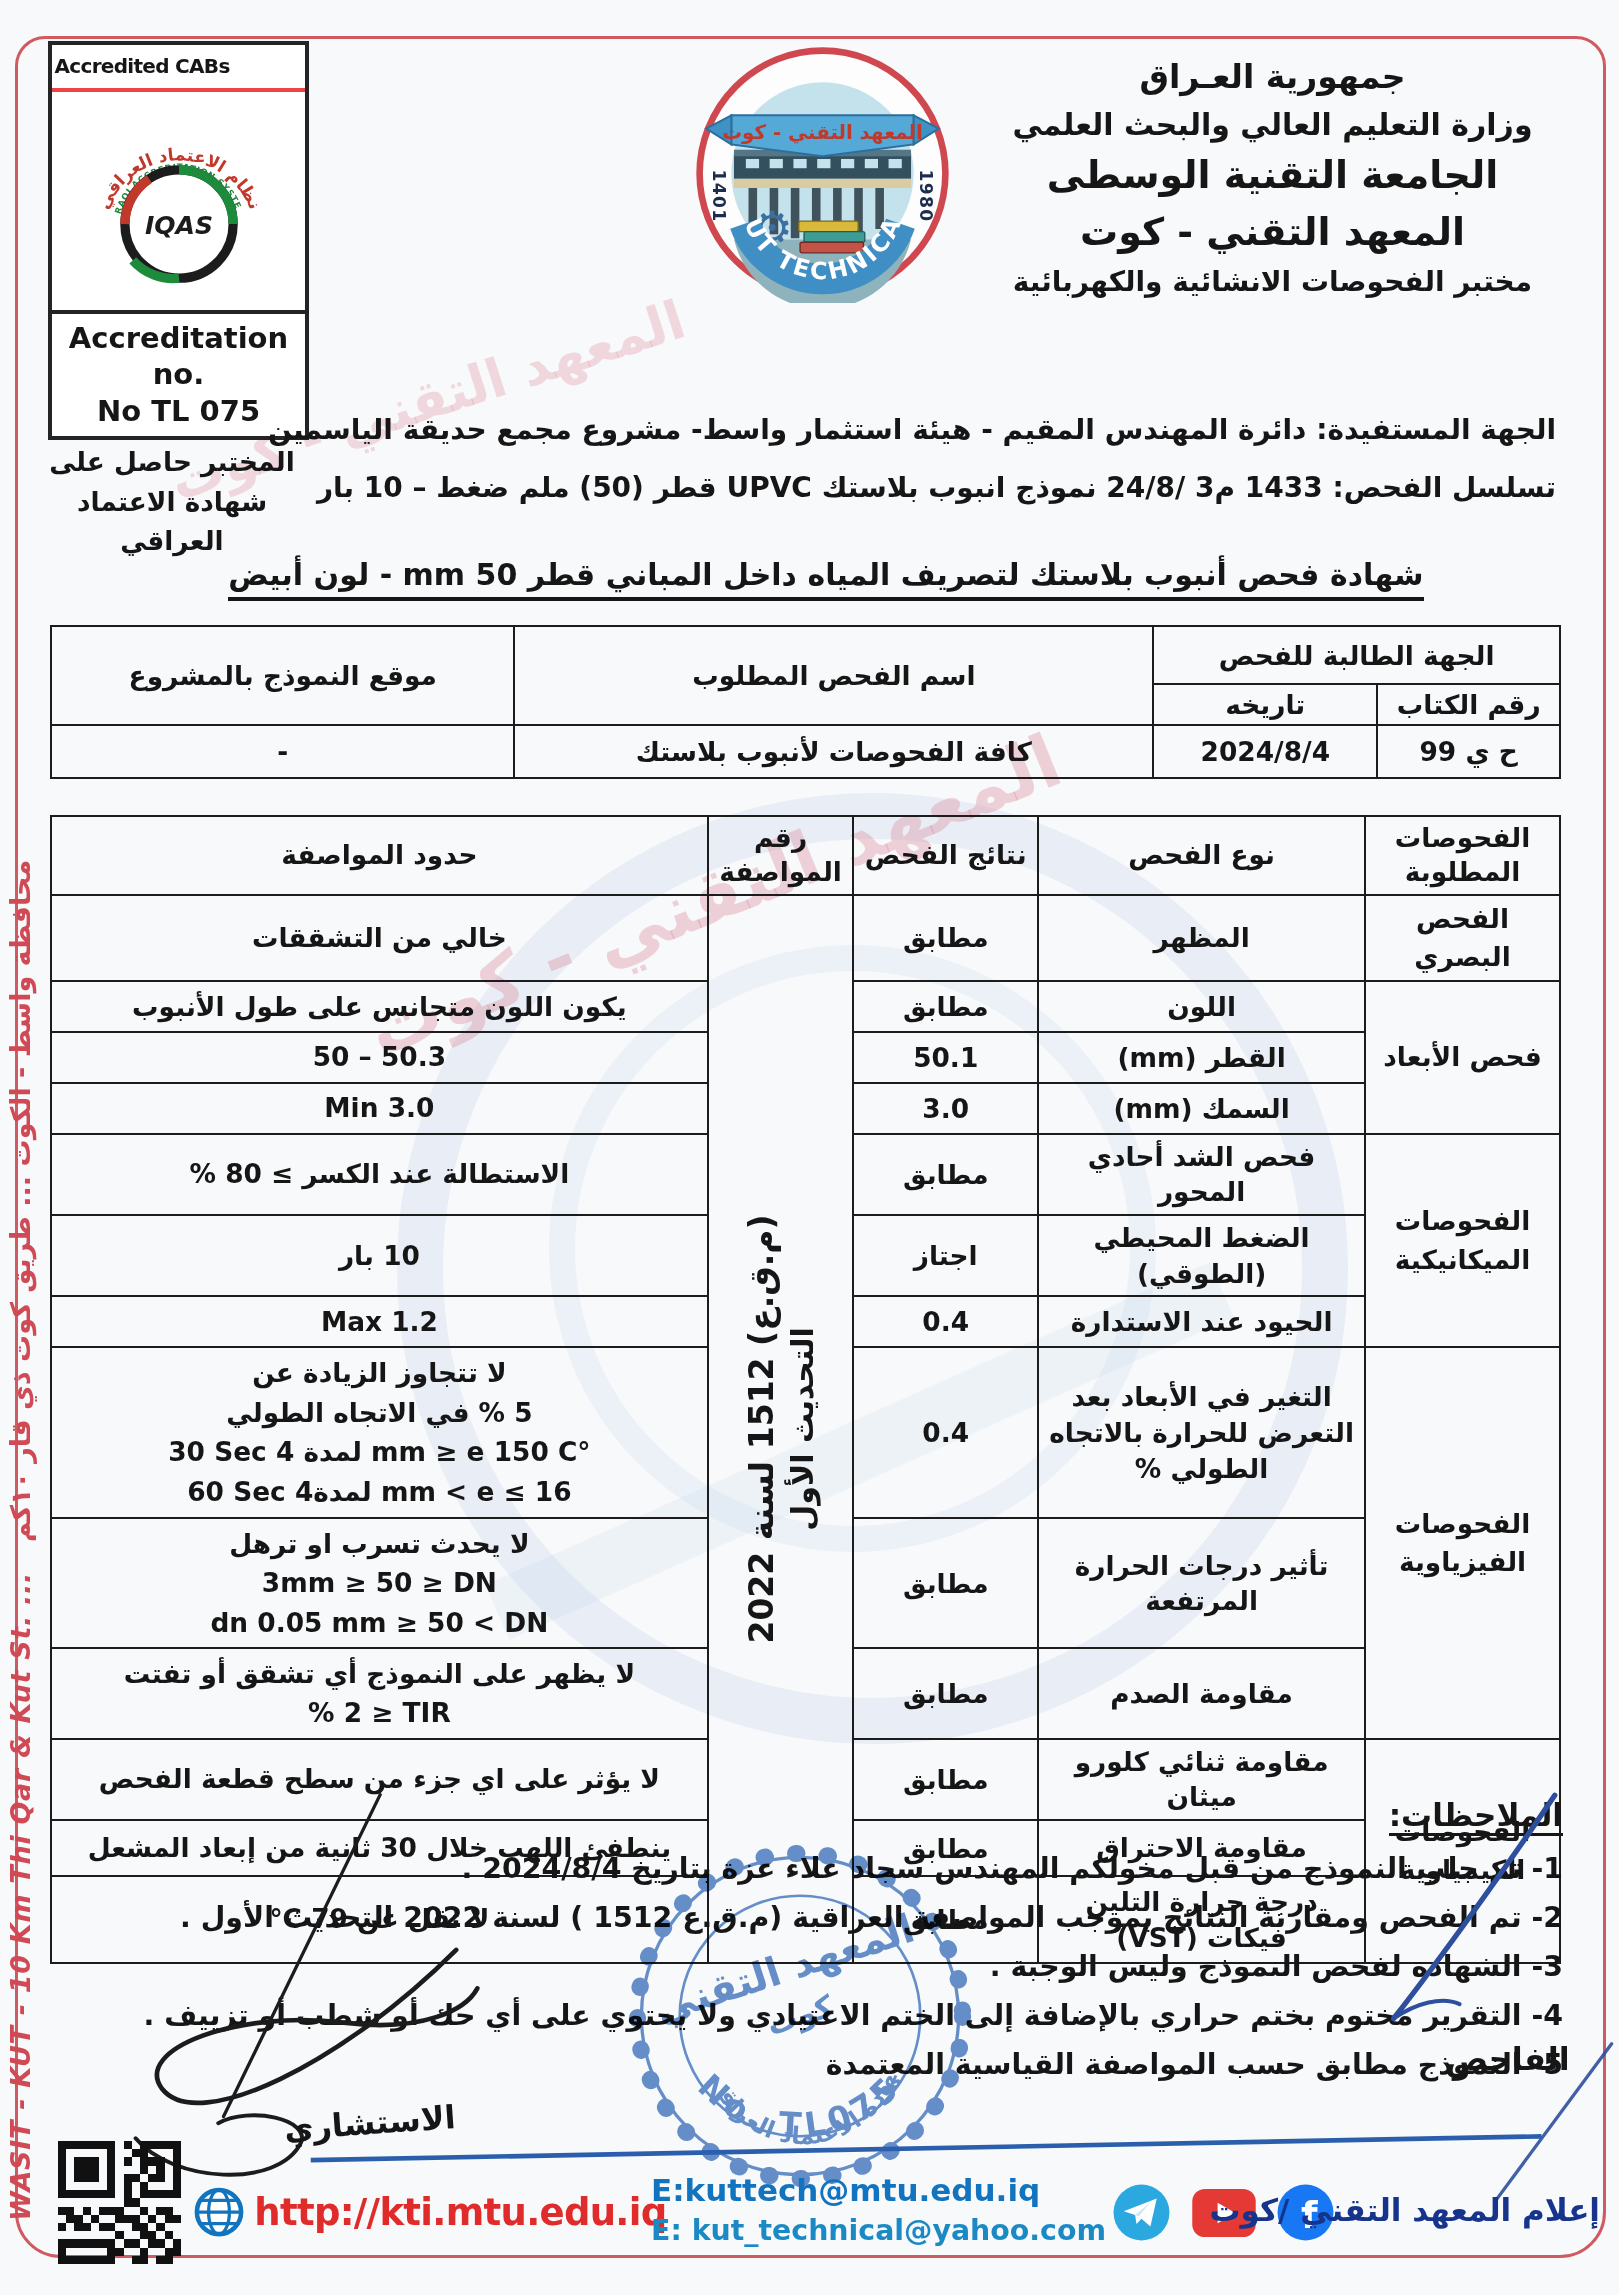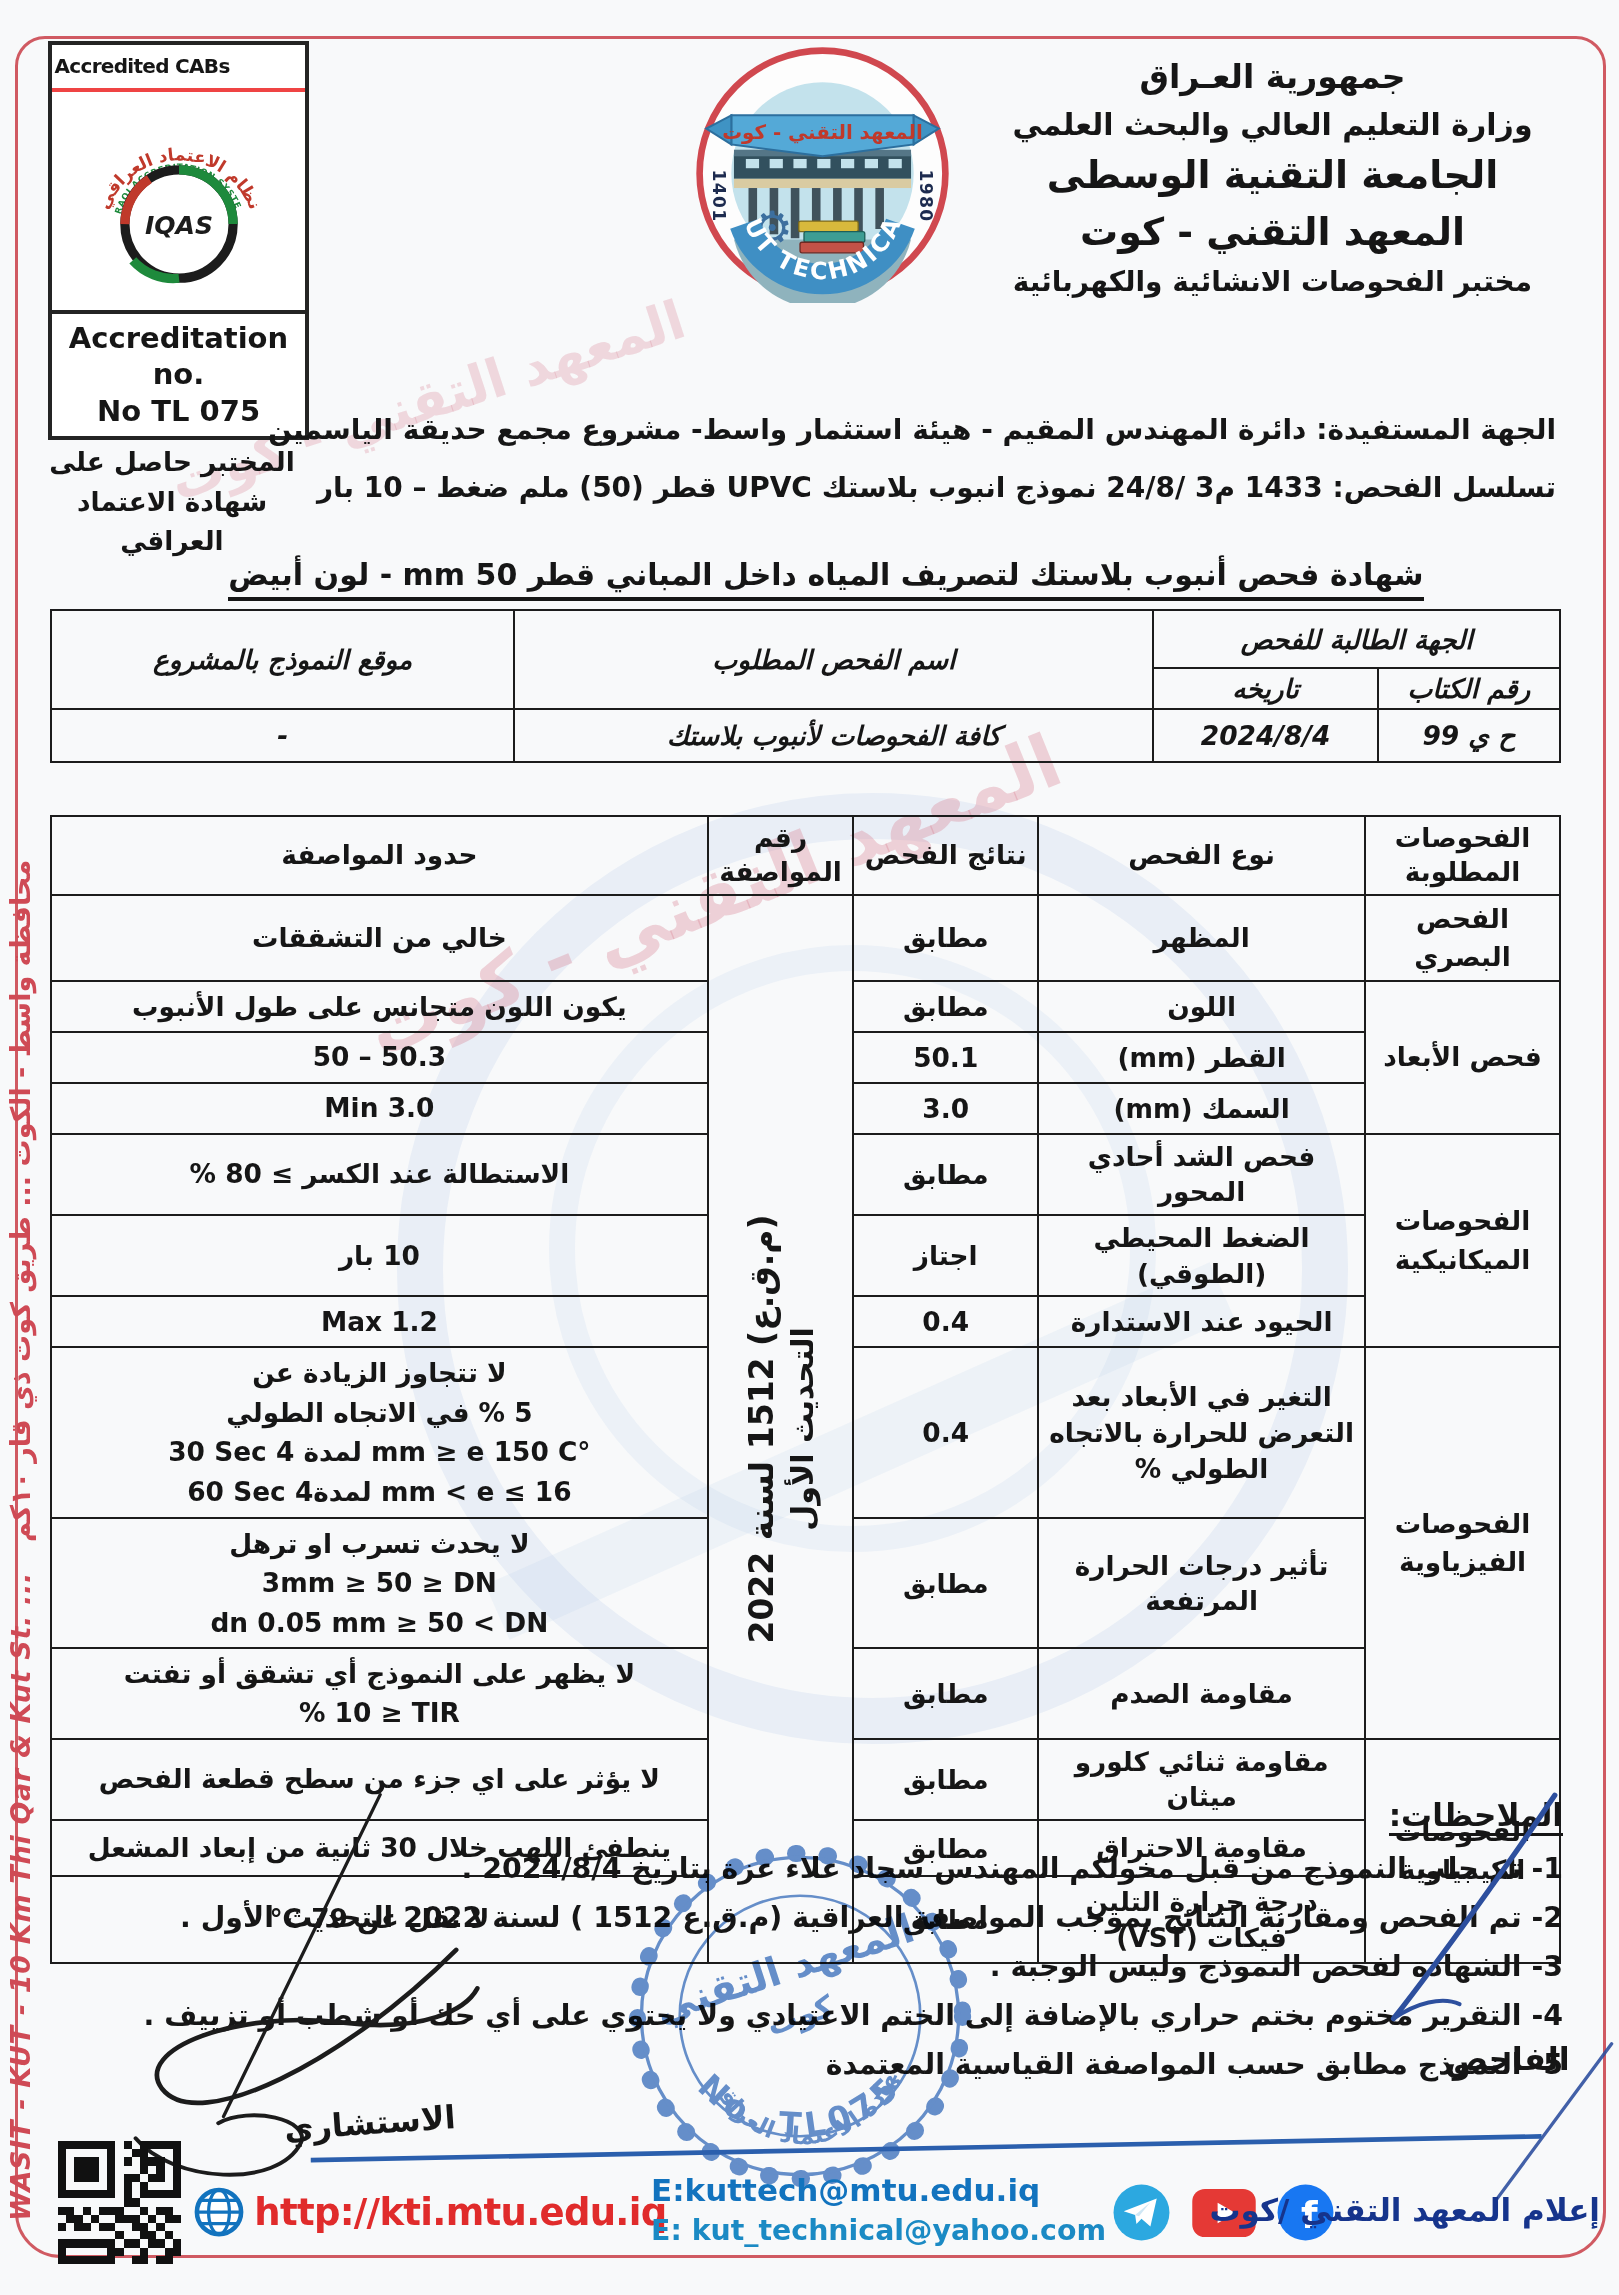--- a/index.html
+++ b/index.html
@@ -44,21 +44,21 @@
   .info-line2{position:absolute;right:63px;top:471px;width:1388px;direction:rtl;text-align:right;
     font-weight:700;font-size:28px;}
   .cert-title-wrap{position:absolute;left:198px;top:557px;width:1256px;text-align:center;direction:rtl;}
   .cert-title{display:inline-block;font-weight:700;font-size:30px;border-bottom:4px solid #161616;
     padding-bottom:5.3px;}
   
   table{border-collapse:collapse;background:transparent;}
   .doc-table{position:absolute;left:50px;width:1511px;direction:rtl;}
   .doc-table td,.doc-table th{border:2.6px solid #1c1c1c;text-align:center;vertical-align:middle;
     font-weight:700;font-size:26.4px;padding:4px 6.6px;background:transparent;color:#161616;}
-  .request-table{top:609px;font-style:italic;}
+  .request-table{top:625px;}
   .main-table{top:815px;}
   .main-table th{font-size:26.4px;line-height:1.3;}
   .type-cell{font-size:25px;line-height:1.35;}
   .result-cell{font-size:25px;}
   .cat-cell{font-size:26px;line-height:1.45;}
   .limits-cell{font-size:24.5px;line-height:1.45;border-radius:24px;}
   .limits-cell div{margin:1.3px 0;}
   .spec-cell{position:relative;overflow:visible;padding:0;}
   .spec-rot{position:absolute;top:50%;left:50%;width:912px;
     transform:translate(-50%,-50%) rotate(-90deg);text-align:center;white-space:nowrap;}
@@ -309,21 +309,21 @@
             <div dir="auto">لا يحدث تسرب او ترهل</div>
             <div dir="auto">3mm ≥ 50 ≥ DN</div>
             <div dir="auto">dn 0.05 mm ≥ 50 &lt; DN</div>
           </td>
         </tr>
         <tr style="height: 83px;">
           <td class="type-cell">مقاومة الصدم</td>
           <td class="result-cell">مطابق</td>
           <td class="limits-cell">
             <div dir="auto">لا يظهر على النموذج أي تشقق أو تفتت</div>
-            <div dir="auto">% 10 ≥ TIR</div>
+            <div dir="auto">% 2 ≥ TIR</div>
           </td>
         </tr>
         <tr style="height: 58px;">
           <td class="cat-cell" rowspan="3">الفحوصات الكيمياوية</td>
           <td class="type-cell">مقاومة ثنائي كلورو ميثان</td>
           <td class="result-cell">مطابق</td>
           <td class="limits-cell">
             <div dir="auto">لا يؤثر على اي جزء من سطح قطعة الفحص</div>
           </td>
         </tr>

